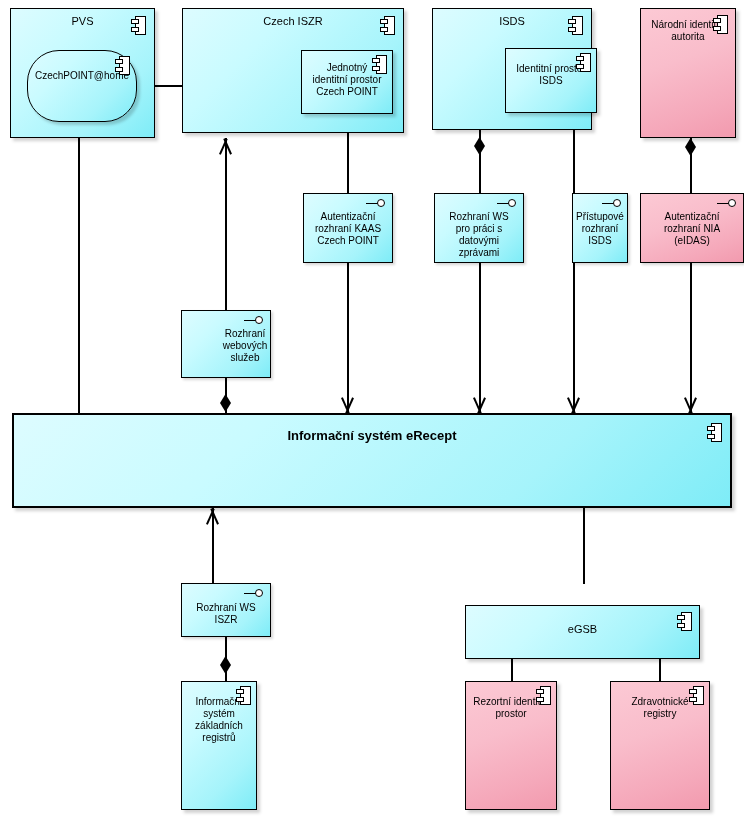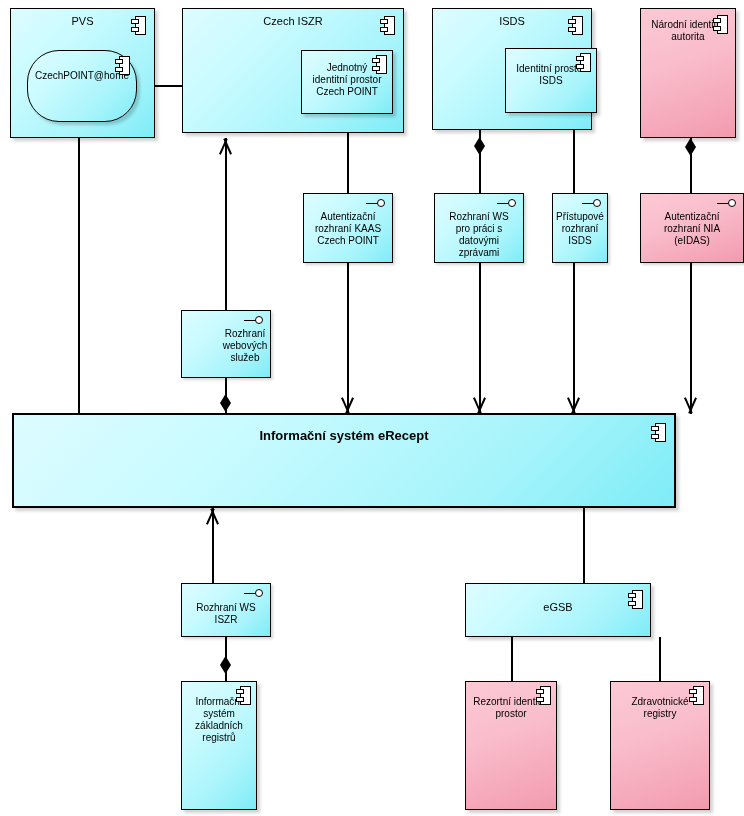--- a/index.html
+++ b/index.html
@@ -175,21 +175,21 @@
   </div>
 
   <div class="node cyan iface" style="left:434px;top:193px;width:90px;height:70px;">
     <span class="lbl" style="font-size:10px;line-height:12px;">Rozhraní WS pro práci s datovými zprávami</span>
     <span class="lolli" style="right:6px;top:5px;">
       <span class="stem"></span>
         <span class="ball"></span>
     </span>
   </div>
 
-  <div class="node cyan iface" style="left:552px;top:193px;width:56px;height:70px;">
+  <div class="node cyan iface" style="left:572px;top:193px;width:56px;height:70px;">
     <span class="lbl" style="font-size:10px;line-height:12px;padding-left:3px;padding-right:3px;">Přístupové rozhraní ISDS</span>
     <span class="lolli" style="right:5px;top:5px;">
       <span class="stem"></span>
         <span class="ball"></span>
     </span>
   </div>
 
   <div class="node pink iface" style="left:640px;top:193px;width:104px;height:70px;">
     <span class="lbl" style="font-size:10px;line-height:12px;">Autentizační rozhraní NIA (eIDAS)</span>
     <span class="lolli" style="right:6px;top:5px;">
@@ -199,21 +199,21 @@
   </div>
 
   <div class="node cyan iface" style="left:181px;top:310px;width:90px;height:68px;">
     <span class="lbl" style="font-size:10px;line-height:12px;padding-left:44px;">Rozhraní webových služeb</span>
     <span class="lolli" style="right:6px;top:5px;">
       <span class="stem"></span>
         <span class="ball"></span>
     </span>
   </div>
 
-  <div class="node cyan big" style="left:12px;top:413px;width:664px;height:95px;border-width:2.2px;">
+  <div class="node cyan big" style="left:12px;top:413px;width:720px;height:95px;border-width:2.2px;">
     <span class="lbl">Informační systém eRecept</span>
     <span class="compicon" style="right:8px;top:8px;">
       <span class="body"></span>
         <span class="t1"></span>
         <span class="t2"></span>
     </span>
   </div>
 
   <div class="node cyan iface" style="left:181px;top:583px;width:90px;height:54px;">
     <span class="lbl" style="font-size:10px;line-height:12px;padding-top:18px;">Rozhraní WS ISZR</span>
@@ -225,21 +225,21 @@
 
   <div class="node cyan" style="left:181px;top:681px;width:76px;height:129px;">
     <span class="lbl" style="font-size:10px;line-height:12px;padding-top:14px;">Informační systém základních registrů</span>
     <span class="compicon" style="right:5px;top:4px;">
       <span class="body"></span>
         <span class="t1"></span>
         <span class="t2"></span>
     </span>
   </div>
 
-  <div class="node cyan" style="left:465px;top:583px;width:186px;height:54px;">
+  <div class="node cyan" style="left:465px;top:605px;width:235px;height:54px;">
     <span class="lbl" style="padding-top:17px;">eGSB</span>
     <span class="compicon" style="right:7px;top:6px;">
       <span class="body"></span>
         <span class="t1"></span>
         <span class="t2"></span>
     </span>
   </div>
 
   <div class="node pink" style="left:465px;top:681px;width:92px;height:129px;">
     <span class="lbl" style="font-size:10px;line-height:12px;padding-top:14px;">Rezortní identitní prostor</span>

